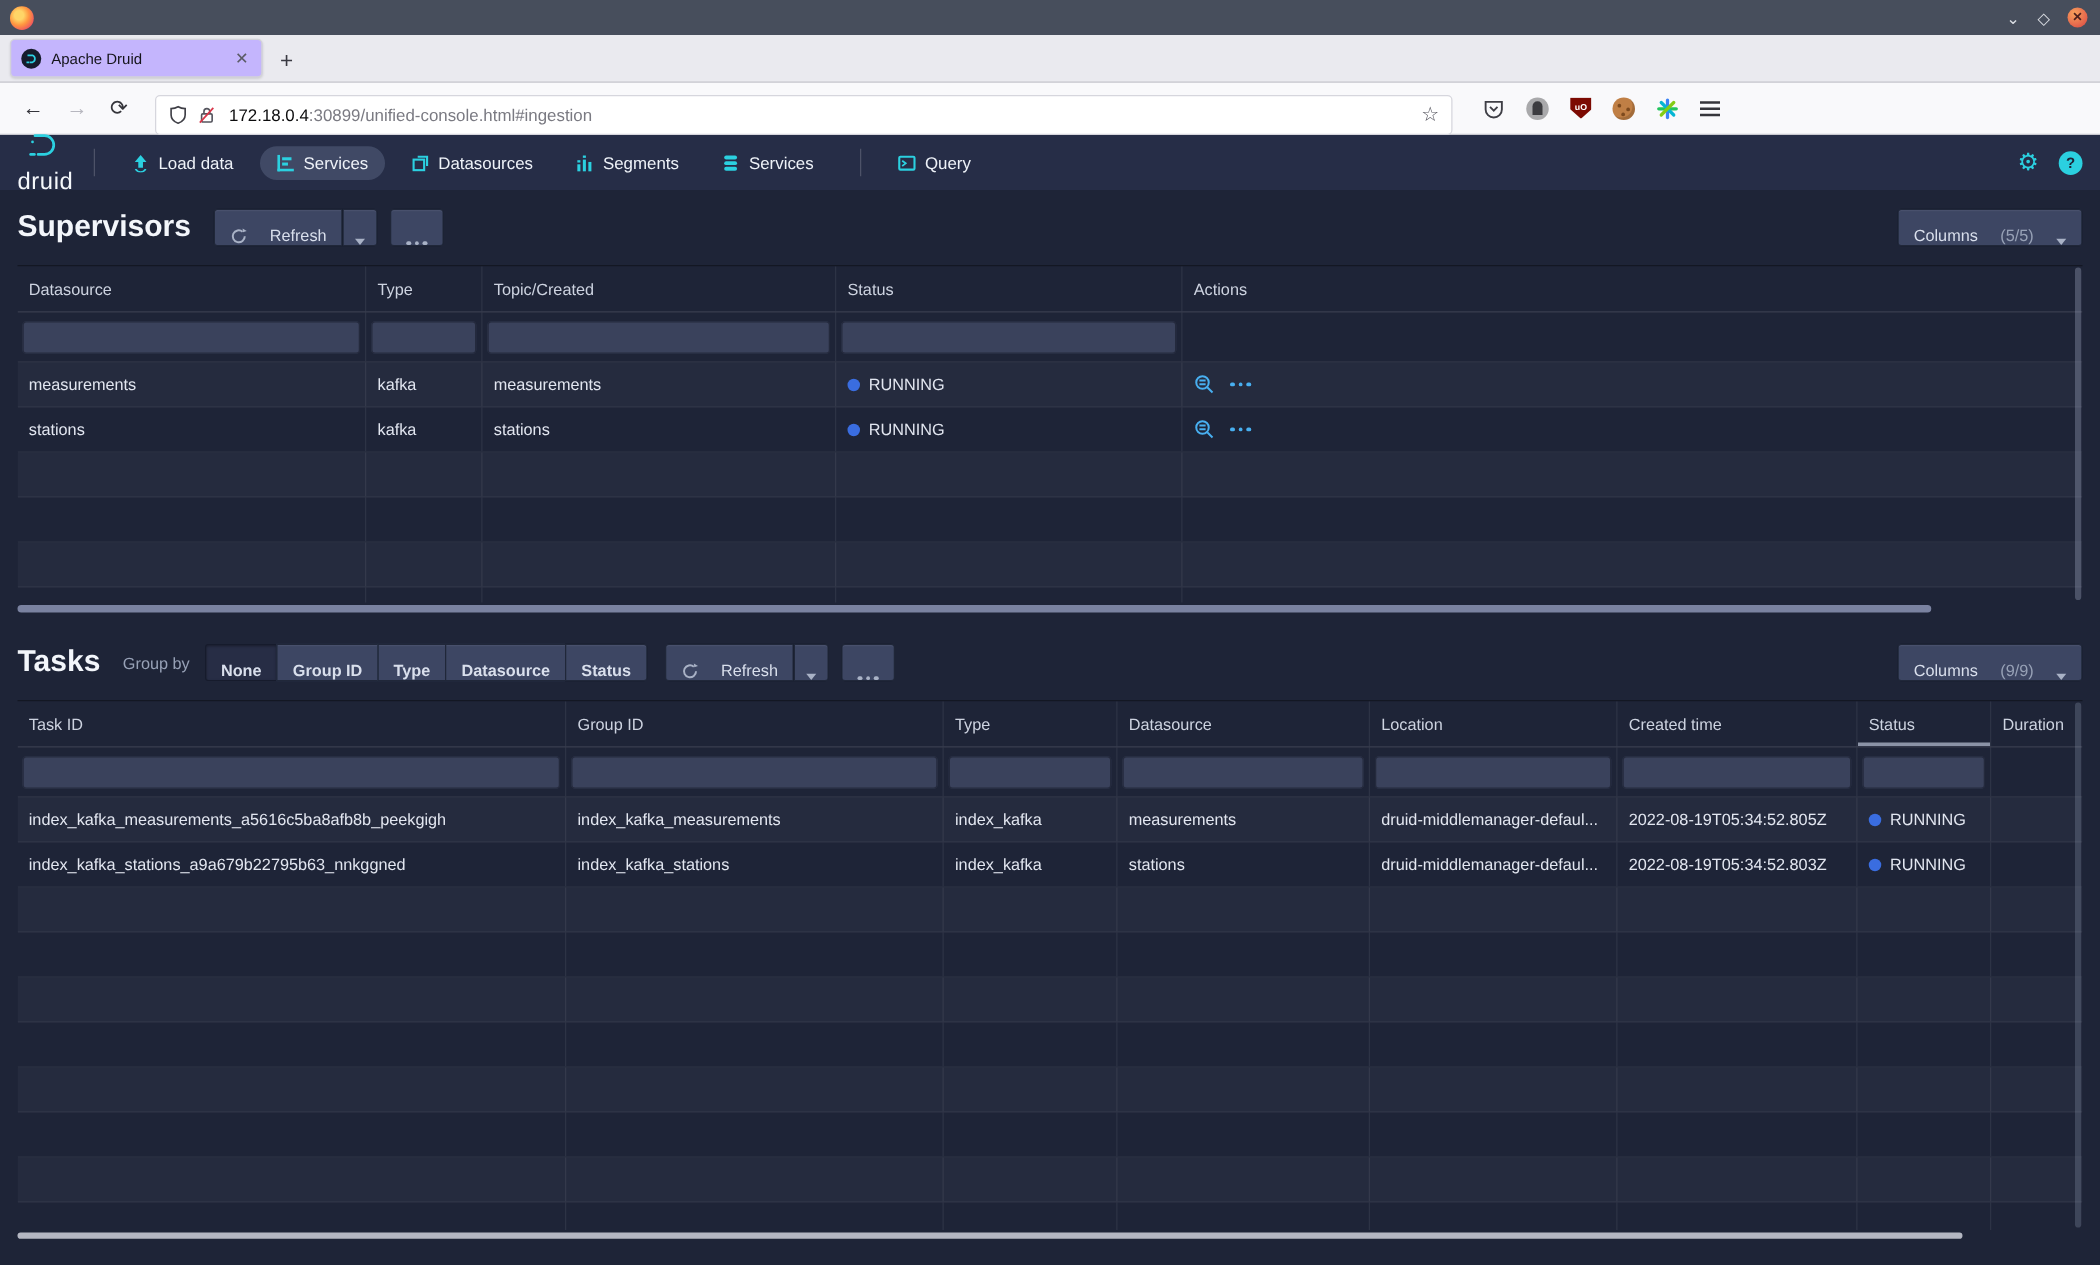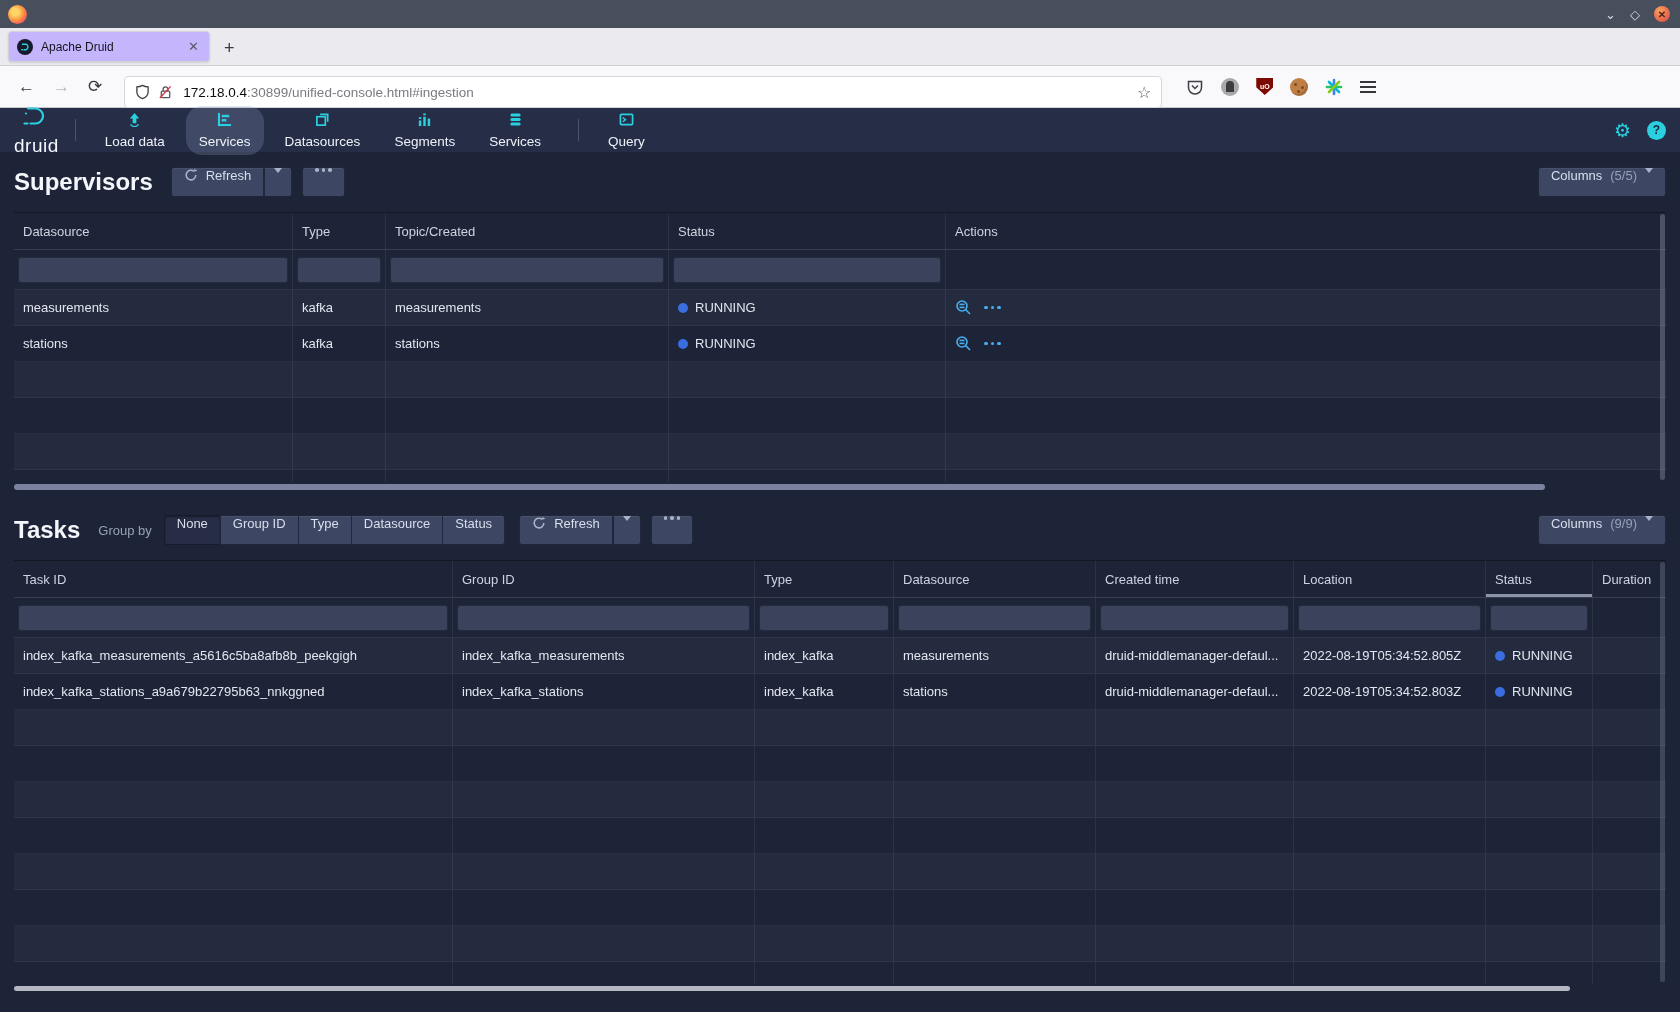--- a/index.html
+++ b/index.html
@@ -45,44 +45,44 @@
   .cookie::before { content:""; position:absolute; left:4px; top:5px; width:3px; height:3px; border-radius:50%; background:#7d4a1e; box-shadow:7px 3px 0 #7d4a1e, 3px 7px 0 #7d4a1e; }
   .hamburger { display:flex; flex-direction:column; gap:3px; }
   .hamburger span { width:16px; height:2px; background:#35353b; }
 
   
   .app-header { height:44px; background:#262d47; display:flex; align-items:center; padding:0 14px; }
   .brand { display:flex; align-items:center; gap:7px;flex-direction:column; }
   .brand-text { color:#f5f8fc; font-size:19px; letter-spacing:.5px; }
   .hdr-divider { width:1px; height:22px; background:rgba(255,255,255,.18); margin:0 16px; }
   .nav-item { display:flex; align-items:center; gap:7px; color:#eef2f8; font-size:13.5px;
-    padding:6px 13px; border-radius:16px; margin-right:8px; white-space:nowrap;flex-direction:column; }
+    padding:6px 13px; border-radius:16px; margin-right:8px; white-space:nowrap; }
   .nav-item.active { background:rgba(143,159,191,.25); }
   .hdr-right { margin-left:auto; display:flex; align-items:center; gap:16px; }
   .gear { color:#2bd0e0; font-size:19px; line-height:1; }
   .help { width:19px; height:19px; border-radius:50%; background:#2bd0e0; color:#1e2437;
     font-size:12px; font-weight:bold; display:flex; align-items:center; justify-content:center; }
 
   .view { padding:0 14px; }
 
   .section-controls { height:40px; margin-top:10px; display:flex; align-items:center; }
   .section-title { color:#f3f6fb; font-size:24px; font-weight:600; margin-right:18px; }
   .bp-btn { background:#3d4663; border:1px solid rgba(10,14,24,.55); border-radius:3px; height:30px;
-    color:#d9dfec; font-size:13px; display:flex; align-items:flex-start; padding:0 12px; gap:8px;
+    color:#d9dfec; font-size:13px; display:flex; align-items:flex-end; padding:0 12px; gap:18px;
     box-shadow:inset 0 1px 0 rgba(255,255,255,.06); white-space:nowrap; }
   .bp-btn.caret-btn { padding:0 9px; border-left:1px solid rgba(10,14,24,.55); border-radius:0 3px 3px 0; }
   .split-left { border-radius:3px 0 0 3px; }
   .caret { width:0; height:0; border-left:4px solid transparent; border-right:4px solid transparent; border-top:5px solid #a9b2c6; }
   .more-dots { display:flex; gap:3px; }
   .more-dots i { width:3.5px; height:3.5px; border-radius:50%; background:#a9b2c6; }
   .columns-btn { margin-left:auto; }
   .dim { color:#97a1b6; }
   .groupby-label { color:#97a1b6; font-size:13px; margin-right:12px; }
   .btn-group { display:flex; margin-right:14px; }
-  .btn-group .bp-btn { border-radius:0; border-right-width:0; }
+  .btn-group .bp-btn { border-radius:0; border-right-width:0;font-weight:bold; }
   .btn-group .bp-btn:first-child { border-radius:3px 0 0 3px; }
   .btn-group .bp-btn:last-child { border-radius:0 3px 3px 0; border-right-width:1px; }
   .btn-group .bp-btn.active { background:#272d45; box-shadow:inset 0 1px 2px rgba(0,0,0,.35); }
 
   
   .table { margin-top:10px; overflow:hidden; border-top:1px solid rgba(0,0,0,.35); }
   .sup-table { height:270px; }
   .task-table { height:424px; }
   .sup-grid { display:grid; grid-template-columns:279px 93px 283px 277px 1fr; }
   .task-grid { display:grid; grid-template-columns:439px 302px 139px 202px 198px 192px 107px 1fr; }
@@ -431,22 +431,22 @@
     </button>
   </div>
 
   <div class="section-wrap">
   <div class="table task-table">
     <div class="thead task-grid">
       <div class="cell">Task ID</div>
       <div class="cell">Group ID</div>
       <div class="cell">Type</div>
       <div class="cell">Datasource</div>
+      <div class="cell">Location</div>
       <div class="cell">Created time</div>
-      <div class="cell">Location</div>
       <div class="cell sorted">Status</div>
       <div class="cell">Duration</div>
     </div>
     <div class="filter-row task-grid">
       <div class="cell">
             <input class="filter-input" style="">
           </div>
       <div class="cell">
             <input class="filter-input" style="">
           </div>

